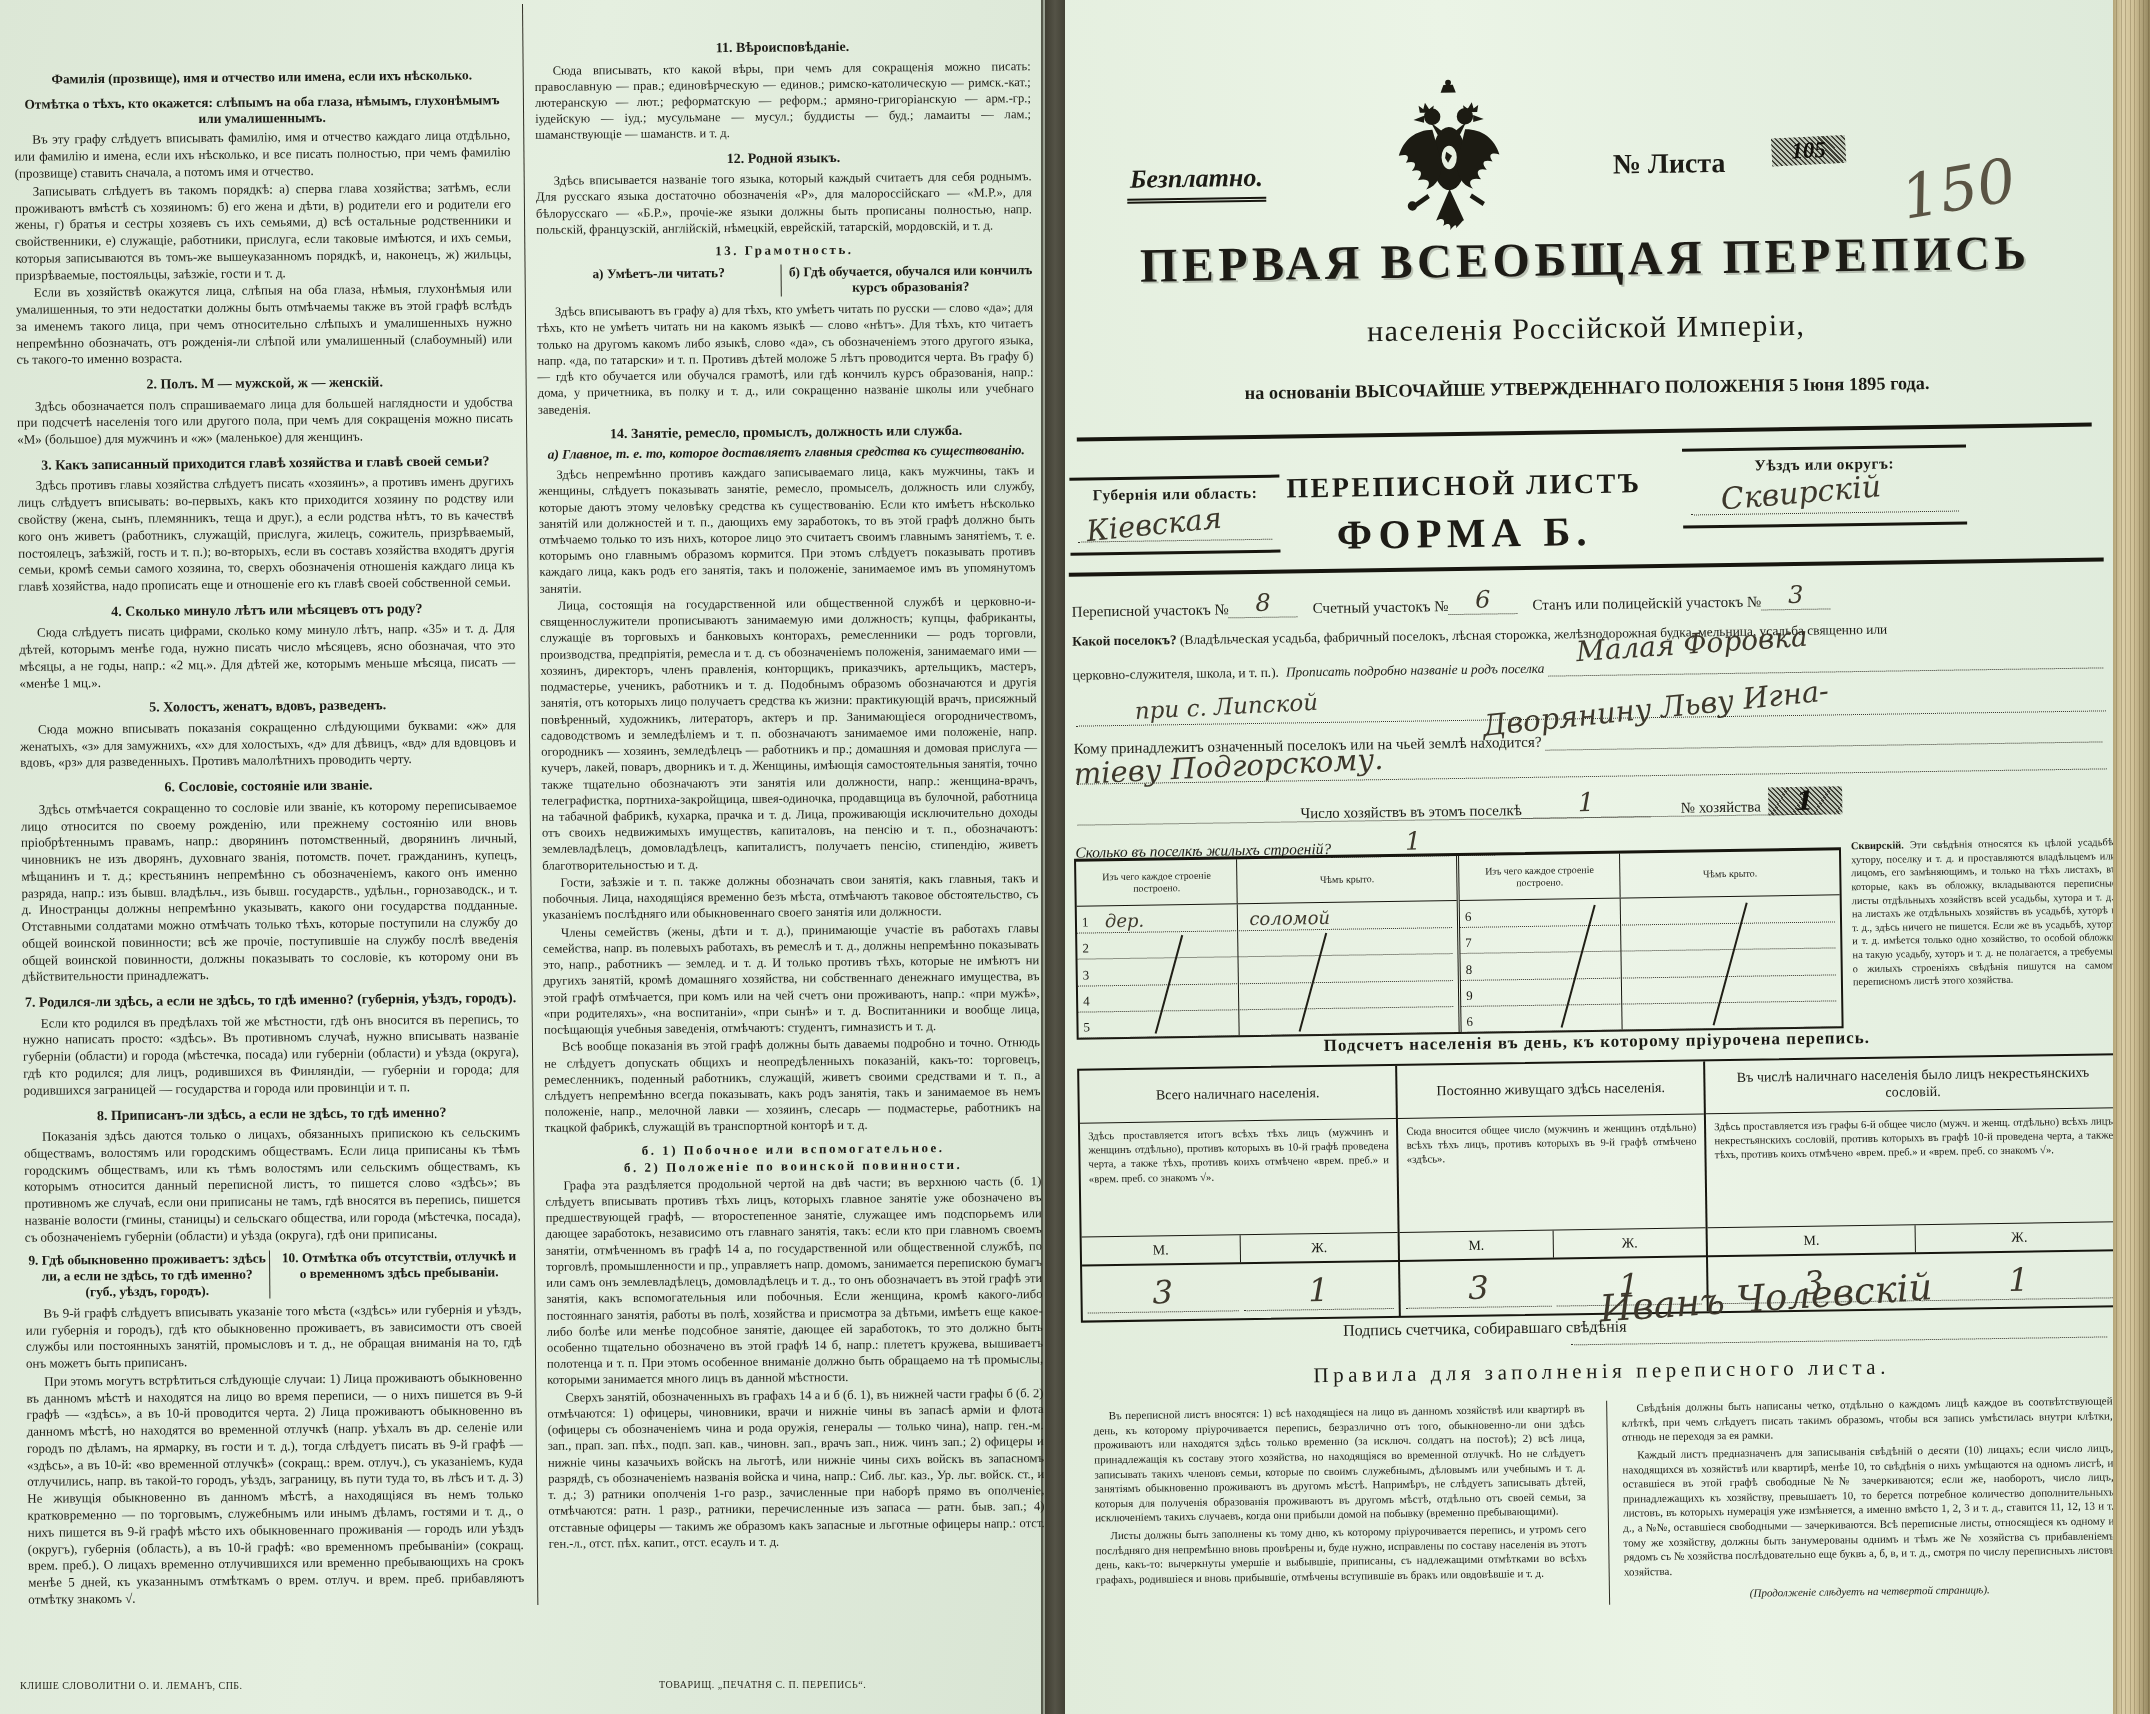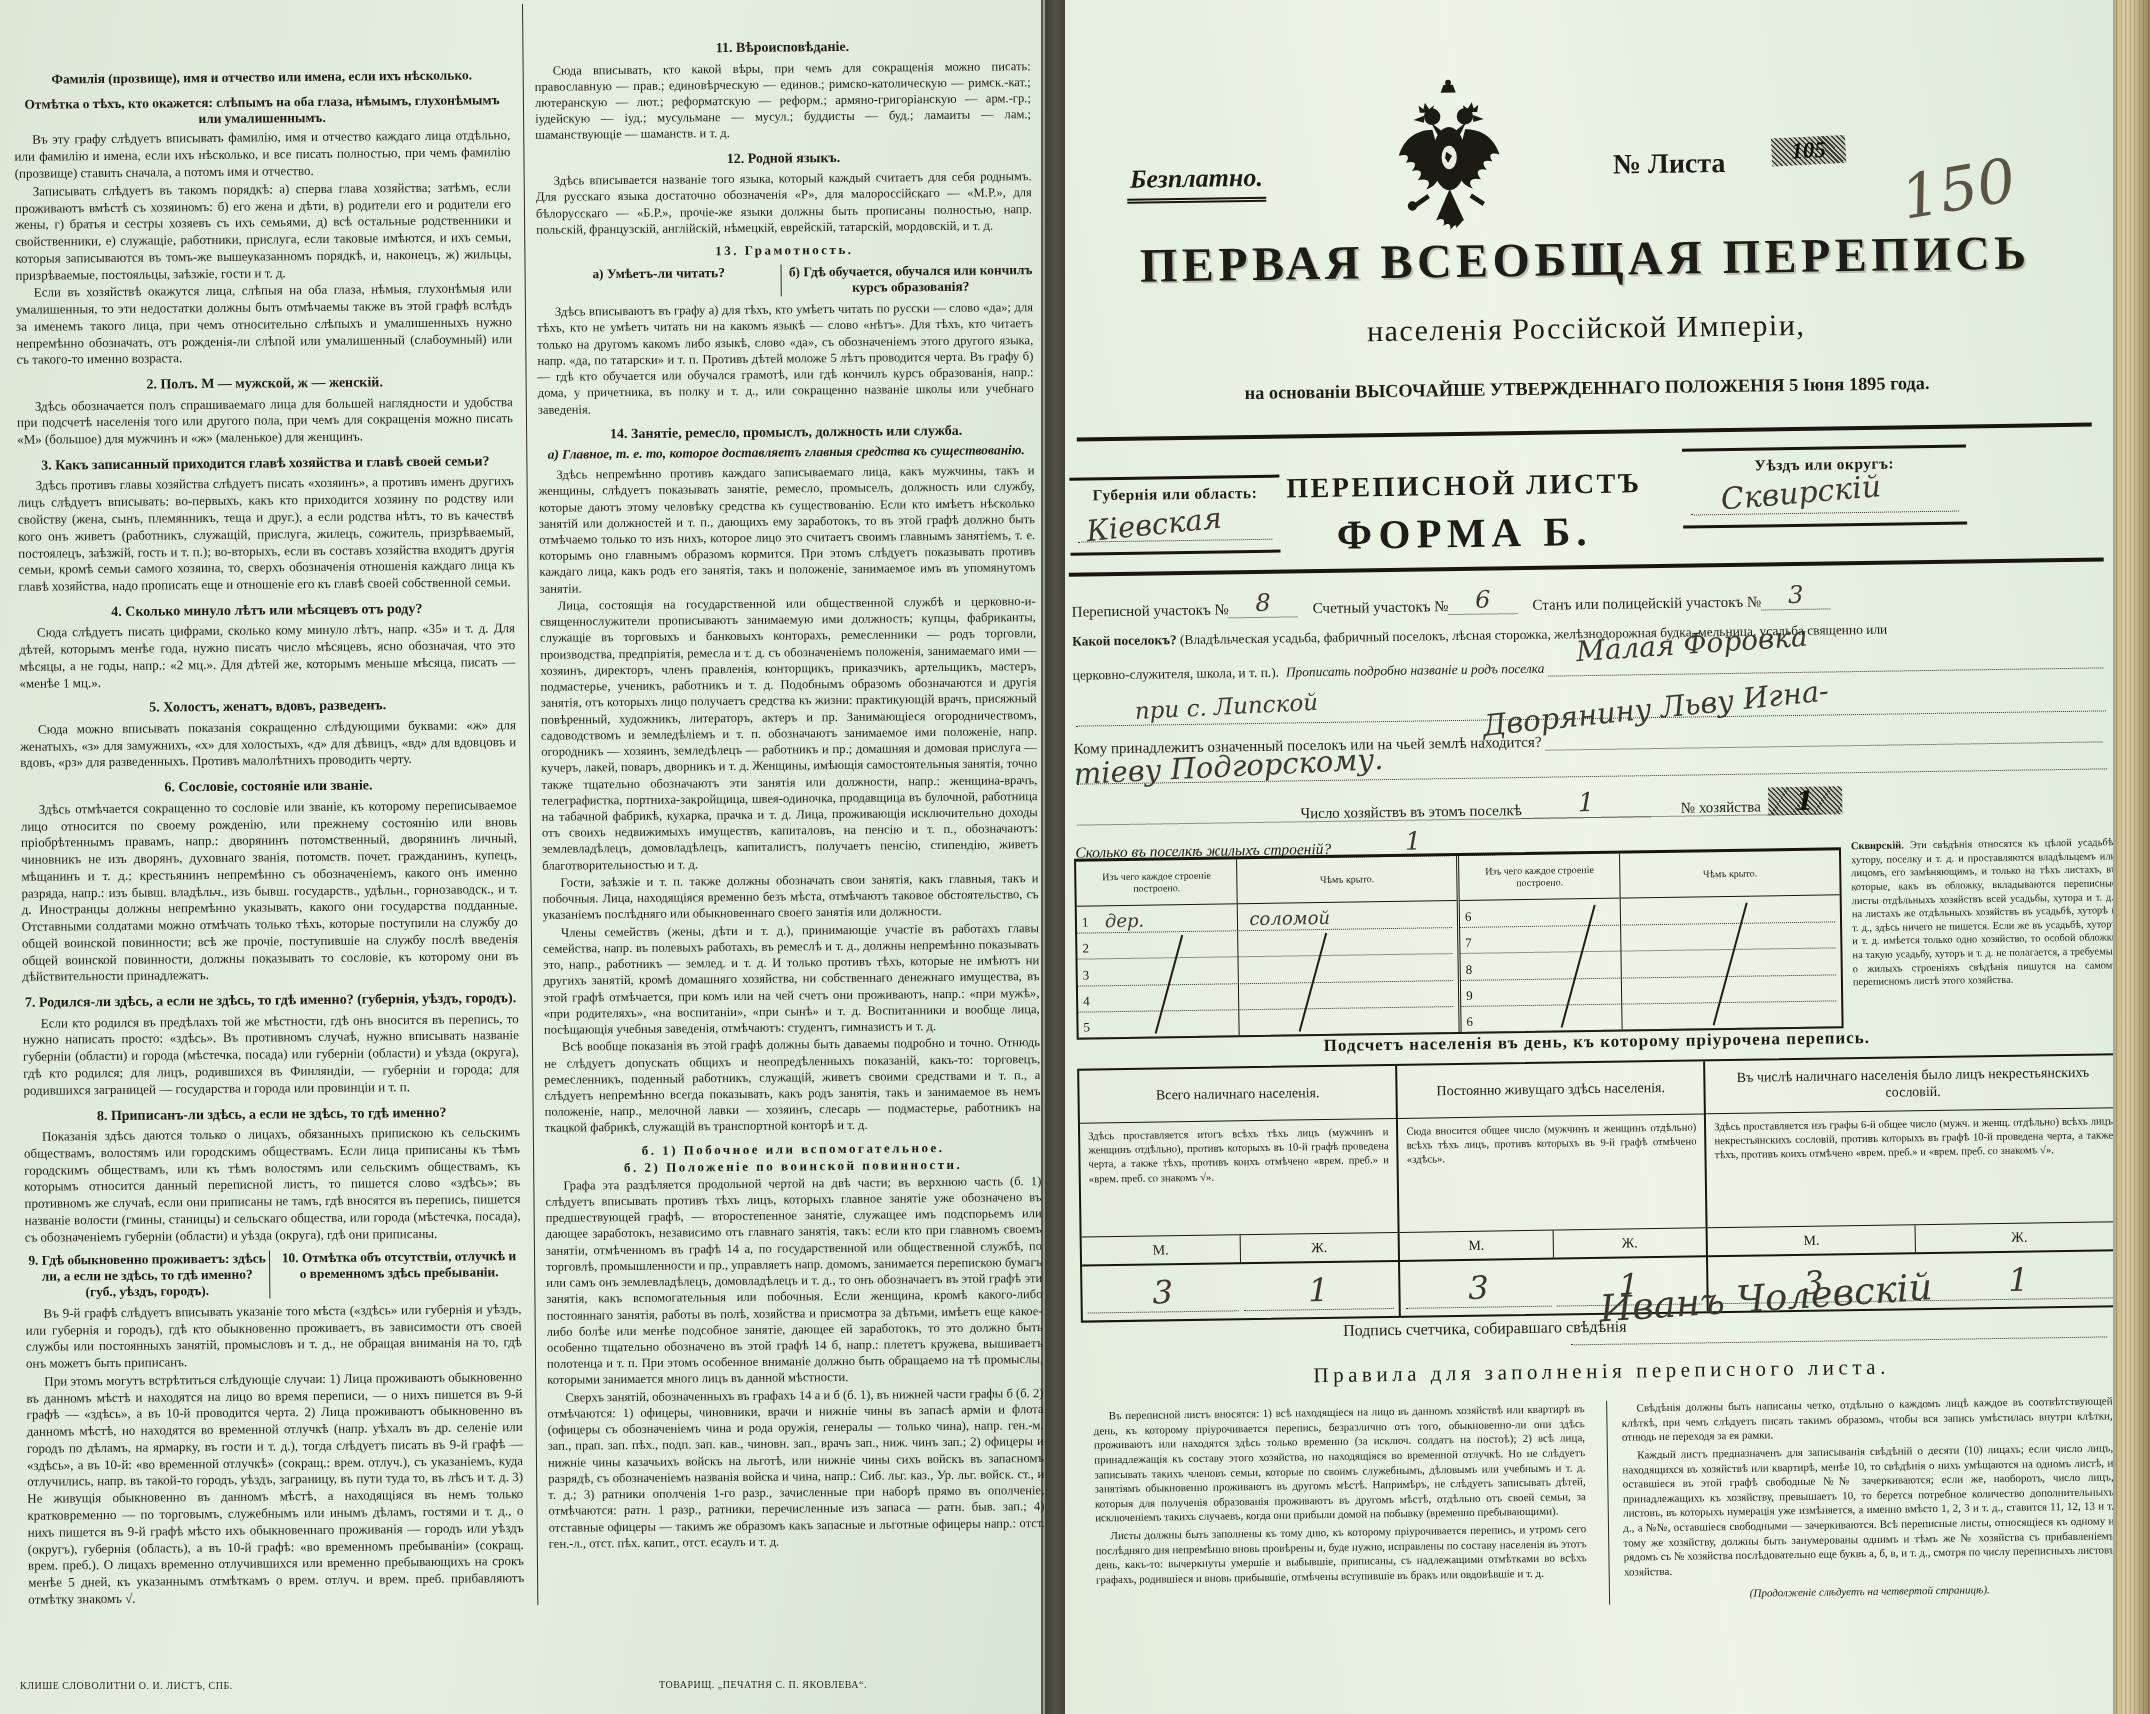--- a/index.html
+++ b/index.html
@@ -126,22 +126,22 @@
         <p class="par">Лица, состоящія на государственной или общественной службѣ и церковно-и-священнослужители прописываютъ занимаемую ими должность; купцы, фабриканты, служащіе въ торговыхъ и банковыхъ конторахъ, ремесленники — родъ торговли, производства, предпріятія, ремесла и т. д. съ обозначеніемъ положенія, занимаемаго ими — хозяинъ, директоръ, членъ правленія, конторщикъ, приказчикъ, артельщикъ, мастеръ, подмастерье, ученикъ, работникъ и т. д. Подобнымъ образомъ обозначаются и другія занятія, отъ которыхъ лицо получаетъ средства къ жизни: практикующій врачъ, присяжный повѣренный, художникъ, литераторъ, актеръ и пр. Занимающіеся огородничествомъ, садоводствомъ и земледѣліемъ и т. п. обозначаютъ занимаемое ими положеніе, напр. огородникъ — хозяинъ, земледѣлецъ — работникъ и пр.; домашняя и домовая прислуга — кучеръ, лакей, поваръ, дворникъ и т. д. Женщины, имѣющія самостоятельныя занятія, точно также тщательно обозначаютъ эти занятія или должности, напр.: женщина-врачъ, телеграфистка, портниха-закройщица, швея-одиночка, продавщица въ булочной, работница на табачной фабрикѣ, кухарка, прачка и т. д. Лица, проживающія исключительно доходы отъ своихъ недвижимыхъ имуществъ, капиталовъ, на пенсію и т. п., обозначаютъ: землевладѣлецъ, домовладѣлецъ, капиталистъ, получаетъ пенсію, стипендію, живетъ благотворительностью и т. д.</p>
         <p class="par">Гости, заѣзжіе и т. п. также должны обозначать свои занятія, какъ главныя, такъ и побочныя. Лица, находящіяся временно безъ мѣста, отмѣчаютъ таковое обстоятельство, съ указаніемъ послѣдняго или обыкновеннаго своего занятія или должности.</p>
         <p class="par">Члены семействъ (жены, дѣти и т. д.), принимающіе участіе въ работахъ главы семейства, напр. въ полевыхъ работахъ, въ ремеслѣ и т. д., должны непремѣнно показывать это, напр., работникъ — землед. и т. д. И только противъ тѣхъ, которые не имѣютъ ни другихъ занятій, кромѣ домашняго хозяйства, ни собственнаго денежнаго имущества, въ этой графѣ отмѣчается, при комъ или на чей счетъ они проживаютъ, напр.: «при мужѣ», «при родителяхъ», «на воспитаніи», «при сынѣ» и т. д. Воспитанники и вообще лица, посѣщающія учебныя заведенія, отмѣчаютъ: студентъ, гимназистъ и т. д.</p>
         <p class="par">Всѣ вообще показанія въ этой графѣ должны быть даваемы подробно и точно. Отнюдь не слѣдуетъ допускать общихъ и неопредѣленныхъ показаній, какъ-то: торговецъ, ремесленникъ, поденный работникъ, служащій, живетъ своими средствами и т. п., а слѣдуетъ непремѣнно всегда показывать, какъ родъ занятія, такъ и занимаемое въ немъ положеніе, напр., мелочной лавки — хозяинъ, слесарь — подмастерье, работникъ на ткацкой фабрикѣ, служащій въ транспортной конторѣ и т. д.</p>
         <div class="sp-line">б. 1) Побочное или вспомогательное.</div>
         <div class="sp-line" style="margin-top:1px;">б. 2) Положеніе по воинской повинности.</div>
         <p class="par">Графа эта раздѣляется продольной чертой на двѣ части; въ верхнюю часть (б. 1) слѣдуетъ вписывать противъ тѣхъ лицъ, которыхъ главное занятіе уже обозначено въ предшествующей графѣ, — второстепенное занятіе, служащее имъ подспорьемъ или дающее заработокъ, независимо отъ главнаго занятія, такъ: если кто при главномъ своемъ занятіи, отмѣченномъ въ графѣ 14 а, по государственной или общественной службѣ, по торговлѣ, промышленности и пр., управляетъ напр. домомъ, занимается перепискою бумагъ или самъ онъ землевладѣлецъ, домовладѣлецъ и т. д., то онъ обозначаетъ въ этой графѣ эти занятія, какъ вспомогательныя или побочныя. Если женщина, кромѣ какого-либо постояннаго занятія, работы въ полѣ, хозяйства и присмотра за дѣтьми, имѣетъ еще какое-либо болѣе или менѣе подсобное занятіе, дающее ей заработокъ, то это должно быть особенно тщательно обозначено въ этой графѣ 14 б, напр.: плететъ кружева, вышиваетъ полотенца и т. п. При этомъ особенное вниманіе должно быть обращаемо на тѣ промыслы, которыми занимается много лицъ въ данной мѣстности.</p>
         <p class="par">Сверхъ занятій, обозначенныхъ въ графахъ 14 а и б (б. 1), въ нижней части графы б (б. 2) отмѣчаются: 1) офицеры, чиновники, врачи и нижніе чины въ запасѣ арміи и флота (офицеры съ обозначеніемъ чина и рода оружія, генералы — только чина), напр. ген.-м. зап., прап. зап. пѣх., подп. зап. кав., чиновн. зап., врачъ зап., ниж. чинъ зап.; 2) офицеры и нижніе чины казачьихъ войскъ на льготѣ, или нижніе чины сихъ войскъ въ запасномъ разрядѣ, съ обозначеніемъ названія войска и чина, напр.: Сиб. льг. каз., Ур. льг. войск. ст., и т. д.; 3) ратники ополченія 1-го разр., зачисленные при наборѣ прямо въ ополченіе, отмѣчаются: ратн. 1 разр., ратники, перечисленные изъ запаса — ратн. быв. зап.; 4) отставные офицеры — такимъ же образомъ какъ запасные и льготные офицеры напр.: отст. ген.-л., отст. пѣх. капит., отст. есаулъ и т. д.</p>
       </div>
     </div>
-    <div class="abs imprint" style="left:20px;top:1680px;">КЛИШЕ СЛОВОЛИТНИ О. И. ЛИСТЪ, СПБ.</div>
-    <div class="abs imprint" style="left:659px;top:1679px;">ТОВАРИЩ. „ПЕЧАТНЯ С. П. ЯКОВЛЕВА“.</div>
+    <div class="abs imprint" style="left:20px;top:1680px;">КЛИШЕ СЛОВОЛИТНИ О. И. ЛЕМАНЪ, СПБ.</div>
+    <div class="abs imprint" style="left:659px;top:1679px;">ТОВАРИЩ. „ПЕЧАТНЯ С. П. ПЕРЕПИСЬ“.</div>
   </div>
 
   <div class="gutter"></div>
 
   <div class="page-right">
     <div class="rp-inner">
 
       <div class="abs" style="left:69px;top:158px;font-size:26px;font-weight:700;font-style:italic;border-bottom:5px double #17160f;padding:0 3px 4px;">Безплатно.</div>
 
       <svg class="abs" style="left:333px;top:59px;" width="117" height="194" viewBox="0 0 200 270" aria-hidden="true">

